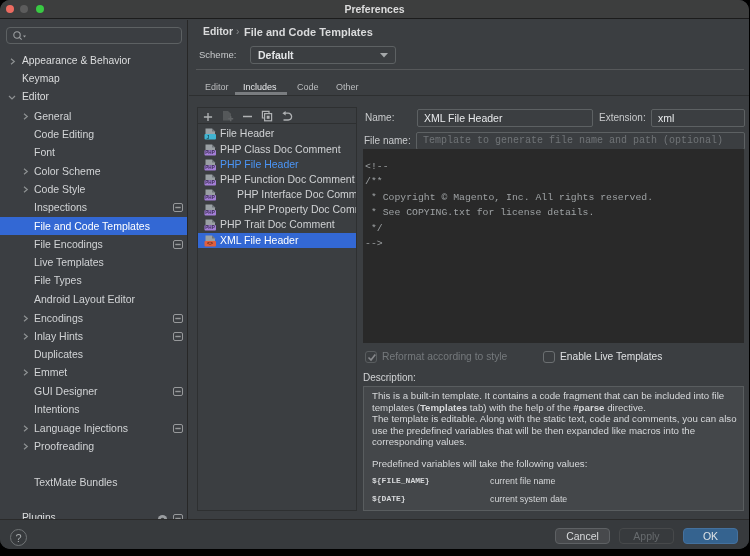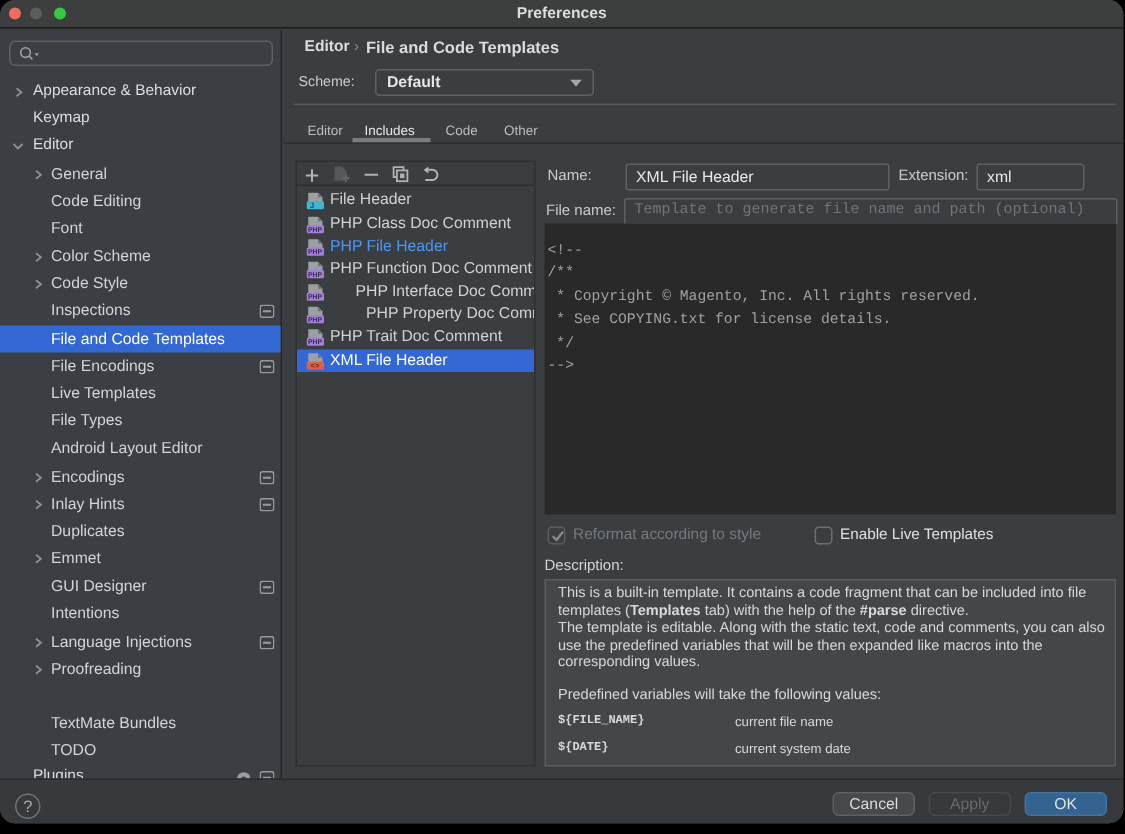--- a/index.html
+++ b/index.html
@@ -169,23 +169,20 @@
       </div>
  <div class="trow" style="top:417px">
         <svg class="chev" style="left:22px" width="7" height="7" viewBox="0 0 7 7">
           <path d="M2 0.8 L5.3 3.5 L2 6.2" fill="none" stroke="#8e9193" stroke-width="1.2"></path>
         </svg>
         <span class="t" style="left:34px">Proofreading</span>
       </div>
  <div class="trow" style="top:453px">
         <span class="t" style="left:34px">TextMate Bundles</span>
       </div>
- <div class="trow" style="top:471px">
-        <span class="t" style="left:34px">TODO</span>
-      </div>
  <div class="trow b" style="top:489px">
         <span class="t" style="left:22px">Plugins</span>
         <svg class="mini" style="left:157px" width="11" height="11" viewBox="0 0 11 11">
           <circle cx="5.5" cy="5.5" r="4.6" fill="#9a9da0"></circle>
           <circle cx="5.5" cy="5.5" r="1.8" fill="#3c3f41"></circle>
         </svg>
         <svg class="mini" width="10" height="9" viewBox="0 0 10 9">
           <rect x="0.5" y="0.5" width="9" height="8" rx="1.5" fill="none" stroke="#97999b" stroke-width="1"></rect>
           <rect x="2.3" y="3.8" width="5.4" height="1.4" fill="#97999b"></rect>
         </svg>
@@ -302,21 +299,21 @@
             <path d="M8 0.5 L8 3.5 L11 3.5 Z" fill="#6e7478"></path>
             <rect x="0.5" y="6" width="11.5" height="5.5" rx="1" fill="#e0603f"></rect>
             <text x="6" y="10.4" font-size="5" font-family="Liberation Mono" font-weight="bold" fill="#5c2315" text-anchor="middle">&lt;&gt;</text>
           </svg>
           <span style="position:absolute;left:22px;color:#fff">XML File Header</span>
         </div>
       </div>
 <div class="lbl" style="left:176px;top:89px;height:18px;line-height:18px">Name:</div>
 <div class="inp" style="left:228px;top:89px;width:176px;height:18px">XML File Header</div>
 <div class="lbl" style="left:410px;top:89px;height:18px;line-height:18px">Extension:</div>
-<div class="inp" style="left:462px;top:89px;width:72px;height:18px">xml</div>
+<div class="inp" style="left:462px;top:89px;width:94px;height:18px">xml</div>
 <div class="lbl" style="left:175px;top:112px;height:18px;line-height:18px">File name:</div>
 <div class="inp mono" style="left:227px;top:112px;width:329px;height:18px;color:#707477;font-size:10px">Template to generate file name and path (optional)</div>
 <div id="editor">&lt;!--
 /**
  * Copyright © Magento, Inc. All rights reserved.
  * See COPYING.txt for license details.
  */
 --&gt;</div>
 <div style="position:absolute;left:176px;top:331px;width:12px;height:12px;border:1px solid #595d5f;border-radius:3px">
         <svg width="10" height="9" viewBox="0 0 10 9" style="position:absolute;left:0.5px;top:0.5px">

